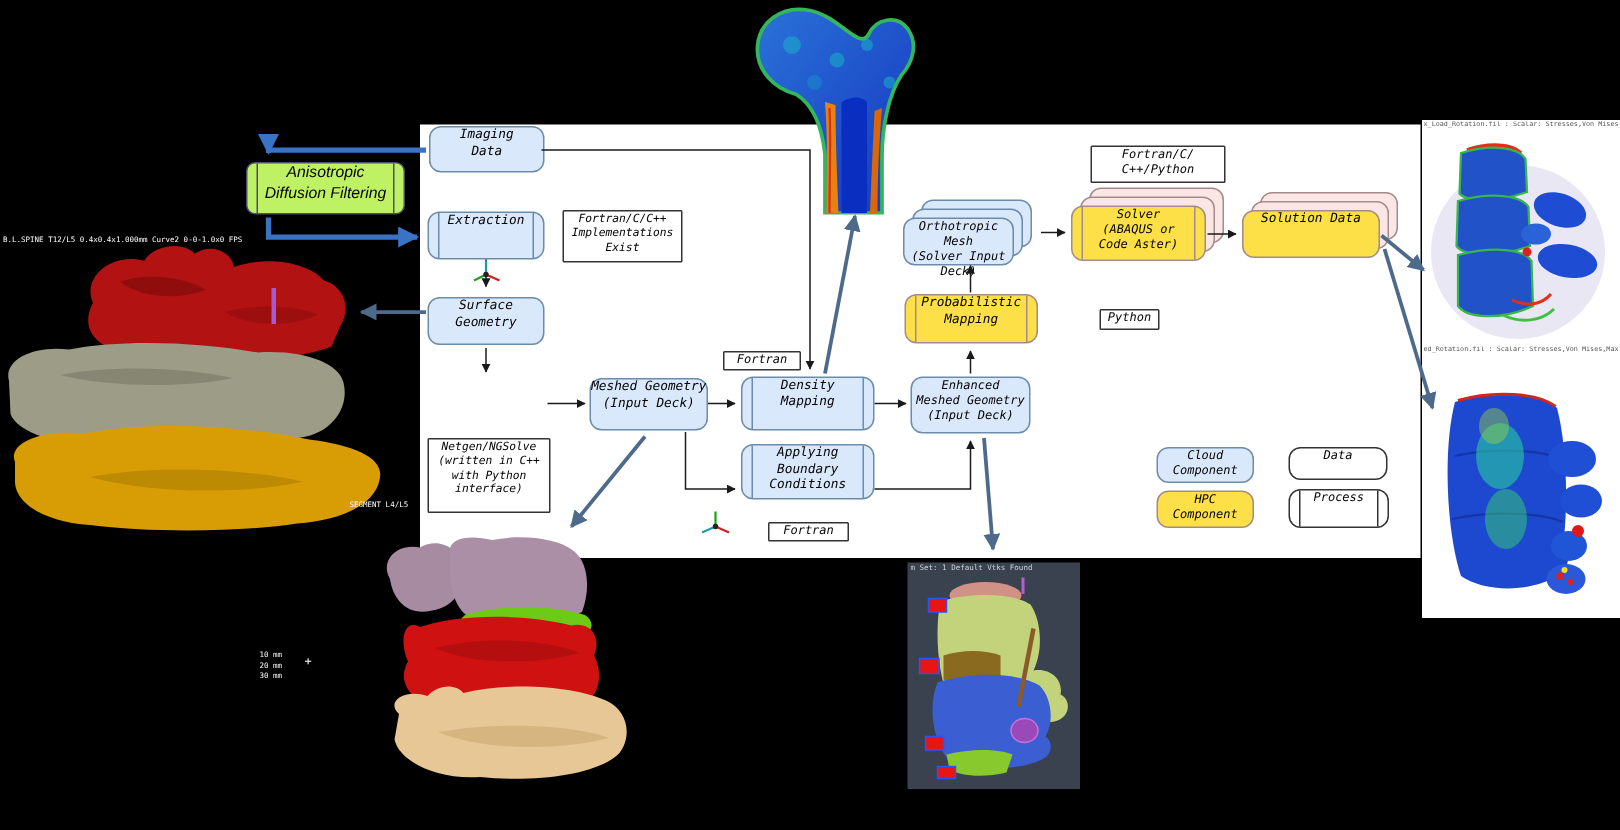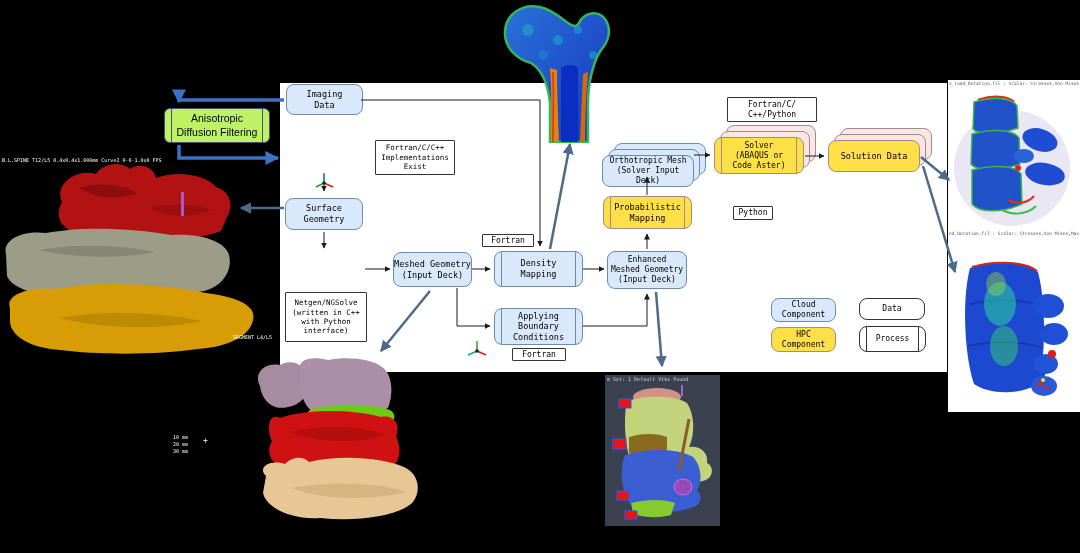--- a/index.html
+++ b/index.html
@@ -1,22 +1,22 @@
 <!DOCTYPE html>
 <html><head>
 <meta charset="utf-8">
 <style>
   html,body{margin:0;padding:0;background:#000;}
   #stage{position:relative;width:1080px;height:553px;background:#000;overflow:hidden;
          font-family:"DejaVu Sans Mono",monospace;}
   .panel{position:absolute;background:#ffffff;}
   #connectors{position:absolute;left:0;top:0;z-index:3;pointer-events:none;}
-  .box{position:absolute;z-index:2;display:flex;align-items:center;justify-content:center;
+  .box{position:absolute;z-index:2;display:flex;justify-content:center;
        text-align:center;color:#000;font-size:8.5px;line-height:1.25;white-space:pre-line;
-       border-radius:8px;box-sizing:border-box;}
+       border-radius:8px;box-sizing:border-box;font-style:italic;}
   .cloud{background:#d9e8fb;border:1px solid #6b8cab;--stroke:#6b8cab;}
   .hpc{background:#fde047;border:1px solid #a38b8b;--stroke:#a38b8b;}
   .plain{background:#fff;border:1px solid #333;border-radius:1px;--stroke:#333;}
   .roundwhite{background:#fff;border:1px solid #333;--stroke:#333;}
   .process::before{content:"";position:absolute;left:6px;right:6px;top:0;bottom:0;
        border-left:1px solid var(--stroke);border-right:1px solid var(--stroke);}
   .adf{background:#bef264;border:1px solid #4a4e6e;--stroke:#4a4e6e;
        font-family:"Liberation Sans",sans-serif;font-size:10.5px;line-height:1.3;}
   .stackwrap{position:absolute;z-index:2;}
   .ghost{position:absolute;width:100%;height:100%;border-radius:8px;box-sizing:border-box;}
@@ -187,20 +187,22 @@
   </svg>
 
   <div class="box cloud" style="left:286px;top:84px;width:77px;height:31px">
     <span class="t">Imaging
 Data</span></div>
 
   <div class="box adf process" style="left:164px;top:108px;width:106px;height:35px;border-radius:6px">
     <span class="t">Anisotropic
 Diffusion Filtering</span></div>
 
+  <div class="box cloud process" style="left:285px;top:141px;width:78px;height:32px">
+    <span class="t">Extraction</span></div>
 
   <div class="box plain" style="left:375px;top:140px;width:80px;height:35px;font-size:7.5px">
     <span class="t">Fortran/C/C++
 Implementations
 Exist</span></div>
 
   <div class="box cloud" style="left:285px;top:198px;width:78px;height:32px">
     <span class="t">Surface
 Geometry</span></div>
 
@@ -215,41 +217,41 @@
     <span class="t">Meshed Geometry
 (Input Deck)</span></div>
 
   <div class="box plain" style="left:482px;top:234px;width:52px;height:13px;font-size:8px">
     <span class="t">Fortran</span></div>
 
   <div class="box cloud process" style="left:494px;top:251px;width:89px;height:36px">
     <span class="t">Density
 Mapping</span></div>
 
-  <div class="box cloud process" style="left:494px;top:308px;width:89px;height:37px">
+  <div class="box cloud process" style="left:494px;top:296px;width:89px;height:37px">
     <span class="t">Applying
 Boundary
 Conditions</span></div>
 
   <div class="box plain" style="left:512px;top:348px;width:54px;height:13px;font-size:8px">
     <span class="t">Fortran</span></div>
 
   <div class="box cloud" style="left:607px;top:251px;width:80px;height:38px;font-size:8px">
     <span class="t">Enhanced
 Meshed Geometry
 (Input Deck)</span></div>
 
   <div class="box hpc process" style="left:603px;top:196px;width:89px;height:33px">
     <span class="t">Probabilistic
 Mapping</span></div>
 
   <div class="box plain" style="left:733px;top:206px;width:40px;height:14px;font-size:8px">
     <span class="t">Python</span></div>
 
-  <div class="stackwrap" style="left:602px;top:155px;width:92px;height:32px">
+  <div class="stackwrap" style="left:602px;top:145px;width:74px;height:32px">
     <div class="ghost cloudg" style="left:12px;top:-12px"></div>
     <div class="ghost cloudg" style="left:6px;top:-6px"></div>
     <div class="box cloud fill" style="font-size:8px">
       <span class="t">Orthotropic Mesh
 (Solver Input Deck)</span></div>
   </div>
 
   <div class="box plain" style="left:727px;top:97px;width:90px;height:25px;font-size:8px">
     <span class="t">Fortran/C/
 C++/Python</span></div>

